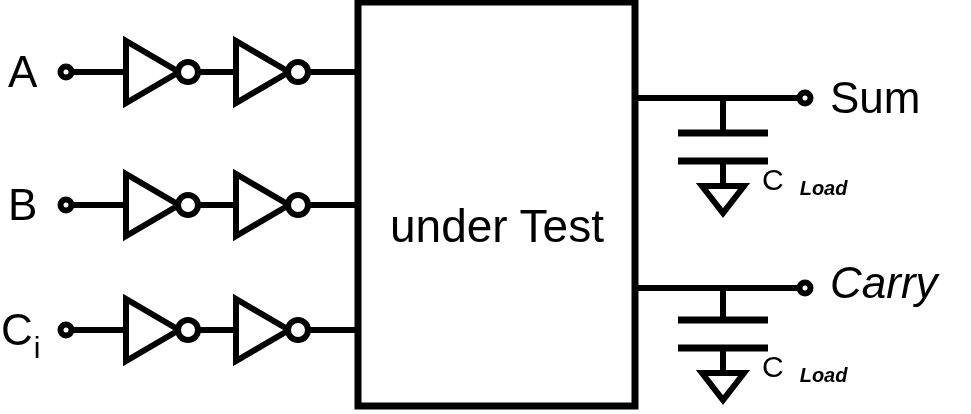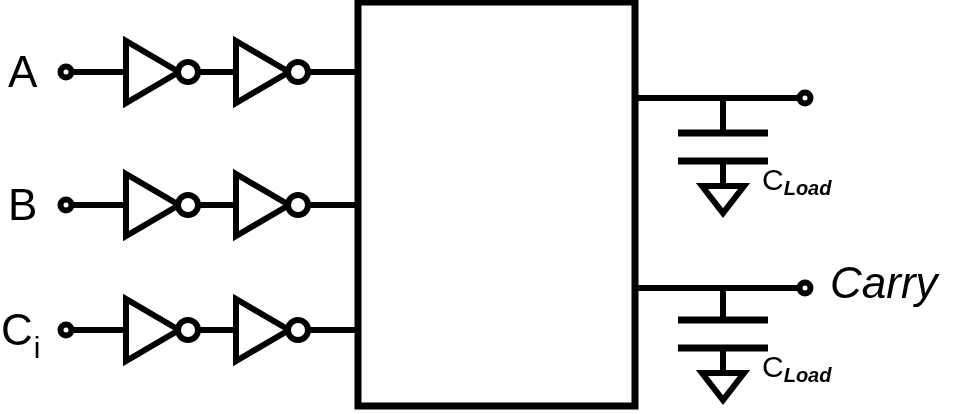--- a/index.html
+++ b/index.html
@@ -48,20 +48,21 @@
   .cap-label .base {
     font-size: 30px;
     font-style: normal;
     font-weight: 400;
   }
   .cap-label .sub {
     font-size: 20px;
     font-style: italic;
     font-weight: 700;
     vertical-align: -5px;
+    margin-left: 16px;
   }
   .ci-label .base {
     font-size: 44px;
   }
   .ci-label .sub {
     font-size: 30px;
     vertical-align: -13px;
     margin-left: 1px;
   }
 </style>
@@ -132,21 +133,23 @@
     </g>
 
   </svg>
 
   <div class="lbl port-label" style="left:8px; top:50px;">A</div>
 
   <div class="lbl port-label" style="left:8px; top:183px;">B</div>
 
   <div class="lbl ci-label" style="left:1px; top:308px;"><span class="base">C</span><span class="sub">i</span></div>
 
+  <div class="lbl blocktext" style="top:203px;">under Test</div>
 
+  <div class="lbl port-label" style="left:830px; top:76px;">Sum</div>
 
   <div class="lbl port-label" style="left:830px; top:261px;font-style:italic;">Carry</div>
 
   <div class="lbl cap-label" style="left:762px; top:165px;"><span class="base">C</span><span class="sub">Load</span></div>
 
   <div class="lbl cap-label" style="left:762px; top:352px;"><span class="base">C</span><span class="sub">Load</span></div>
 
 </div>
 
 </body></html>

